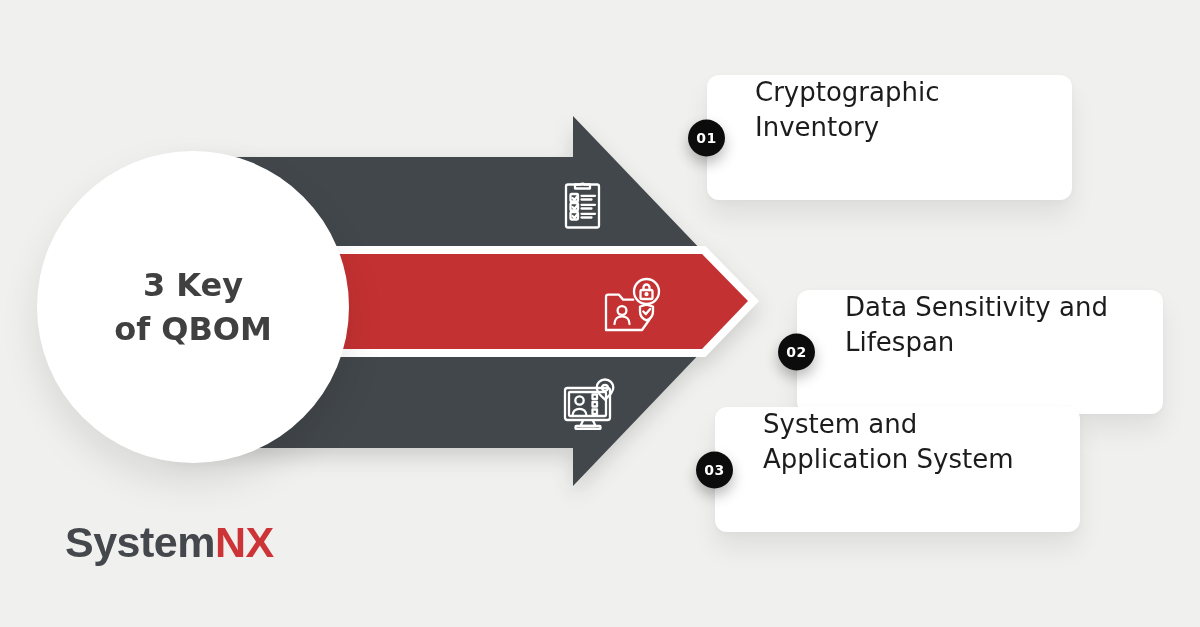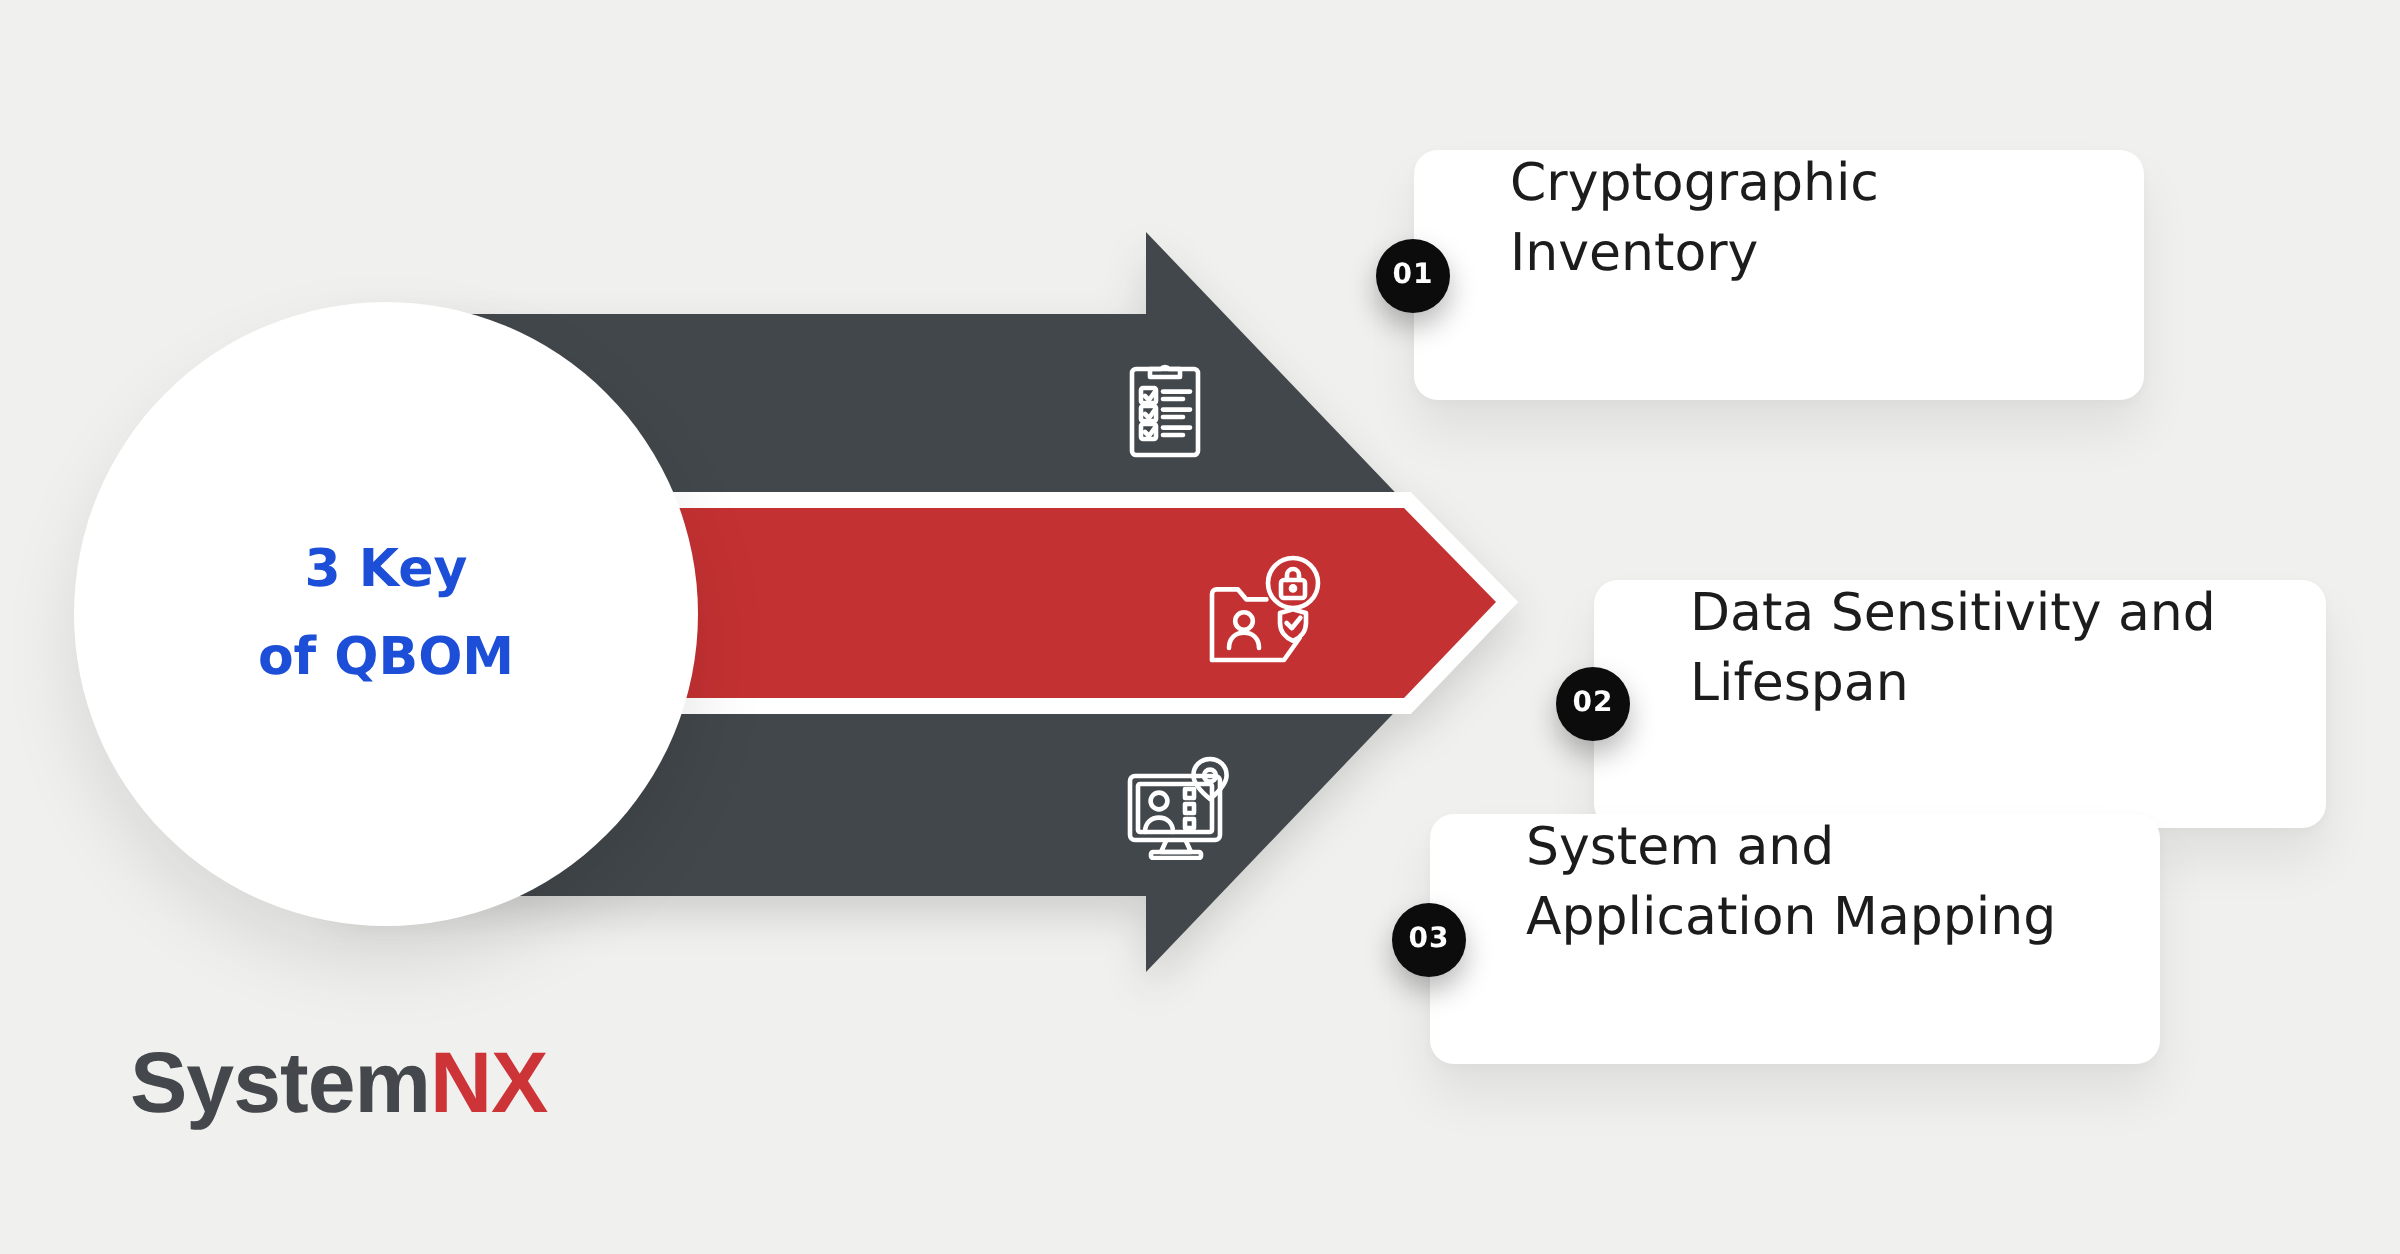--- a/index.html
+++ b/index.html
@@ -11,21 +11,21 @@
   .arrows{position:absolute;left:0;top:0;
     filter:drop-shadow(0 9px 10px rgba(30,30,30,0.16));}
   .band-icon{position:absolute;}
   .title-circle{
     position:absolute;left:37px;top:151px;width:312px;height:312px;
     border-radius:50%;background:#ffffff;
     box-shadow:0 18px 38px rgba(0,0,0,0.10);
     display:flex;align-items:center;justify-content:center;text-align:center;
   }
   .title-circle .title{
-    font-weight:700;font-size:26px;line-height:44px;color:#1d4ed8;letter-spacing:0;
+    font-weight:700;font-size:32px;line-height:44px;color:#404040;letter-spacing:0;
   }
   .title .line{display:block;}
   .card{
     position:absolute;background:#ffffff;border-radius:12px;
     box-shadow:0 16px 26px rgba(0,0,0,0.07),0 2px 6px rgba(0,0,0,0.03);
     display:flex;align-items:flex-start;
     padding-left:48px;box-sizing:border-box;
     font-size:26px;line-height:35px;color:#1c1c1c;
   }
   .card .card-text{display:block;}
@@ -136,21 +136,21 @@
       <span class="line">Lifespan</span>
     </div>
   </div>
 
   <div class="card card-3">
     <div class="badge">
       <span>03</span>
     </div>
     <div class="card-text">
       <span class="line">System and</span>
-      <span class="line">Application Mapping</span>
+      <span class="line">Application System</span>
     </div>
   </div>
 
   <div class="logo">
     <span class="logo-prefix">System</span><span class="logo-suffix">NX</span>
   </div>
 
 </div>
 
 </body></html>

